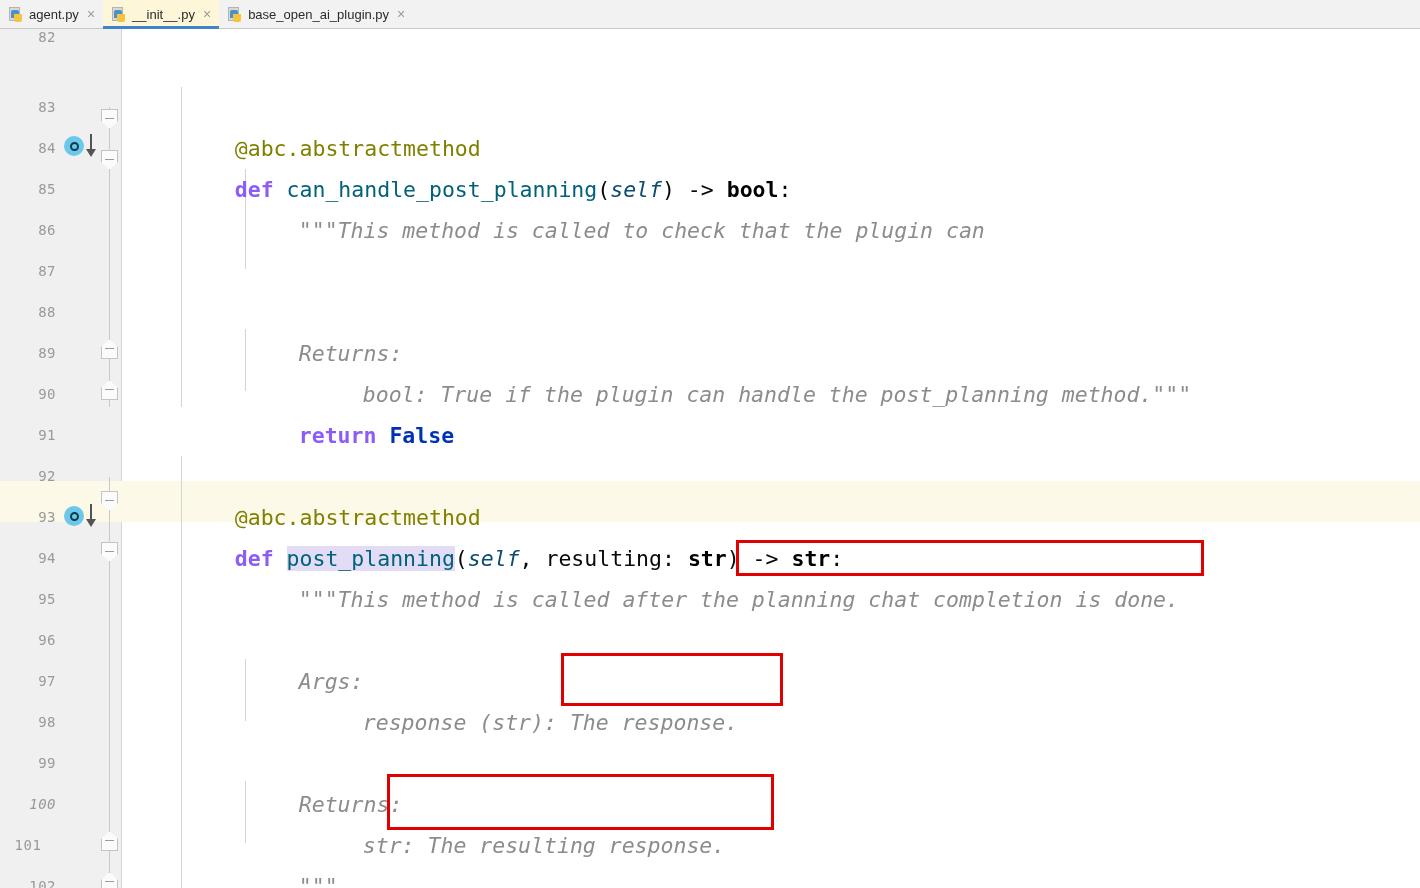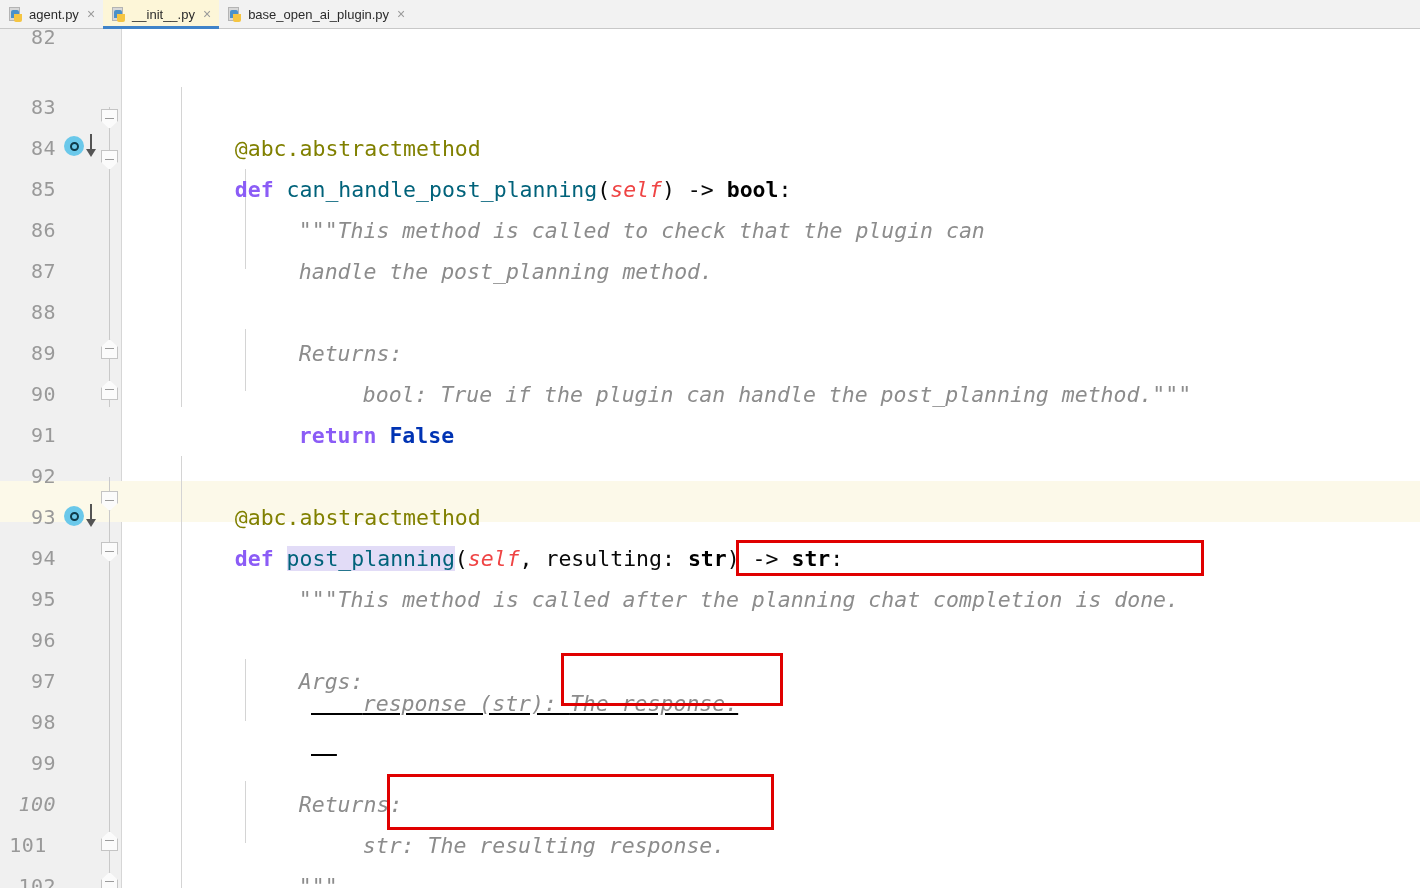--- a/index.html
+++ b/index.html
@@ -114,41 +114,41 @@
   }
   .row.current { background: #fcf9e9; }
 
   .lineno {
     position: absolute;
     left: 0;
     width: 56px;
     text-align: right;
     color: #999999;
     font-family: "DejaVu Sans Mono", monospace;
-    font-size: 20px;
+    font-size: 14px;
     line-height: 41.2px;
     letter-spacing: 0.5px;
   }
 
   .code {
     position: absolute;
     left: 150px;
     right: 0;
     font-family: "DejaVu Sans Mono", monospace;
     font-size: 21.5px;
     line-height: 41.2px;
     white-space: pre;
     letter-spacing: 0px;
   }
 
   
   .kw      { color: #8b5cf6; font-weight: bold; }
   .deco    { color: #808000; }
   .fname   { color: #00627a; }
-  .selfkw  { color: #ef4444; font-style: italic; }
+  .selfkw  { color: #0c4a6e; font-style: italic; }
   .type    { color: #000000; font-weight: bold; }
   .boolv   { color: #0033b3; font-weight: bold; }
   .plain   { color: #080808; }
   .doc     { color: #8c8c8c; font-style: italic; }
   .punct   { color: #080808; }
   .hl-ident {
     background: #e2dcf7;
     color: #00627a;
   }
 
@@ -385,23 +385,20 @@
   </div>
 
   <div class="code" style="top:99px; left:183px;">
     <span class="kw">def</span><span class="plain"> </span><span class="fname">can_handle_post_planning</span><span class="punct">(</span><span class="selfkw">self</span><span class="punct">) -&gt; </span><span class="type">bool</span><span class="punct">:</span>
   </div>
 
   <div class="code" style="top:140px; left:247px;">
     <span class="doc">"""This method is called to check that the plugin can</span>
   </div>
 
-  <div class="code" style="top:181px; left:247px;">
-    <span class="doc">handle the post_planning method.</span>
-  </div>
 
   <div class="code" style="top:263px; left:247px;">
     <span class="doc">Returns:</span>
   </div>
 
   <div class="code" style="top:304px; left:311px;">
     <span class="doc">bool: True if the plugin can handle the post_planning method."""</span>
   </div>
 
   <div class="code" style="top:345px; left:247px;">
@@ -417,21 +414,21 @@
   </div>
 
   <div class="code" style="top:509px; left:247px;">
     <span class="doc">"""This method is called after </span><span class="doc">the planning chat completion</span><span class="doc"> is done.</span>
   </div>
 
   <div class="code" style="top:591px; left:247px;">
     <span class="doc">Args:</span>
   </div>
 
-  <div class="code" style="top:613px; left:311px;text-decoration:underline;">
+  <div class="code" style="top:632px; left:311px;">
     <span class="doc">response (str): </span><span class="doc">The response.</span>
   </div>
 
   <div class="code" style="top:714px; left:247px;">
     <span class="doc">Returns:</span>
   </div>
 
   <div class="code" style="top:755px; left:311px;">
     <span class="doc">str: </span><span class="doc">The resulting response.</span>
   </div>

